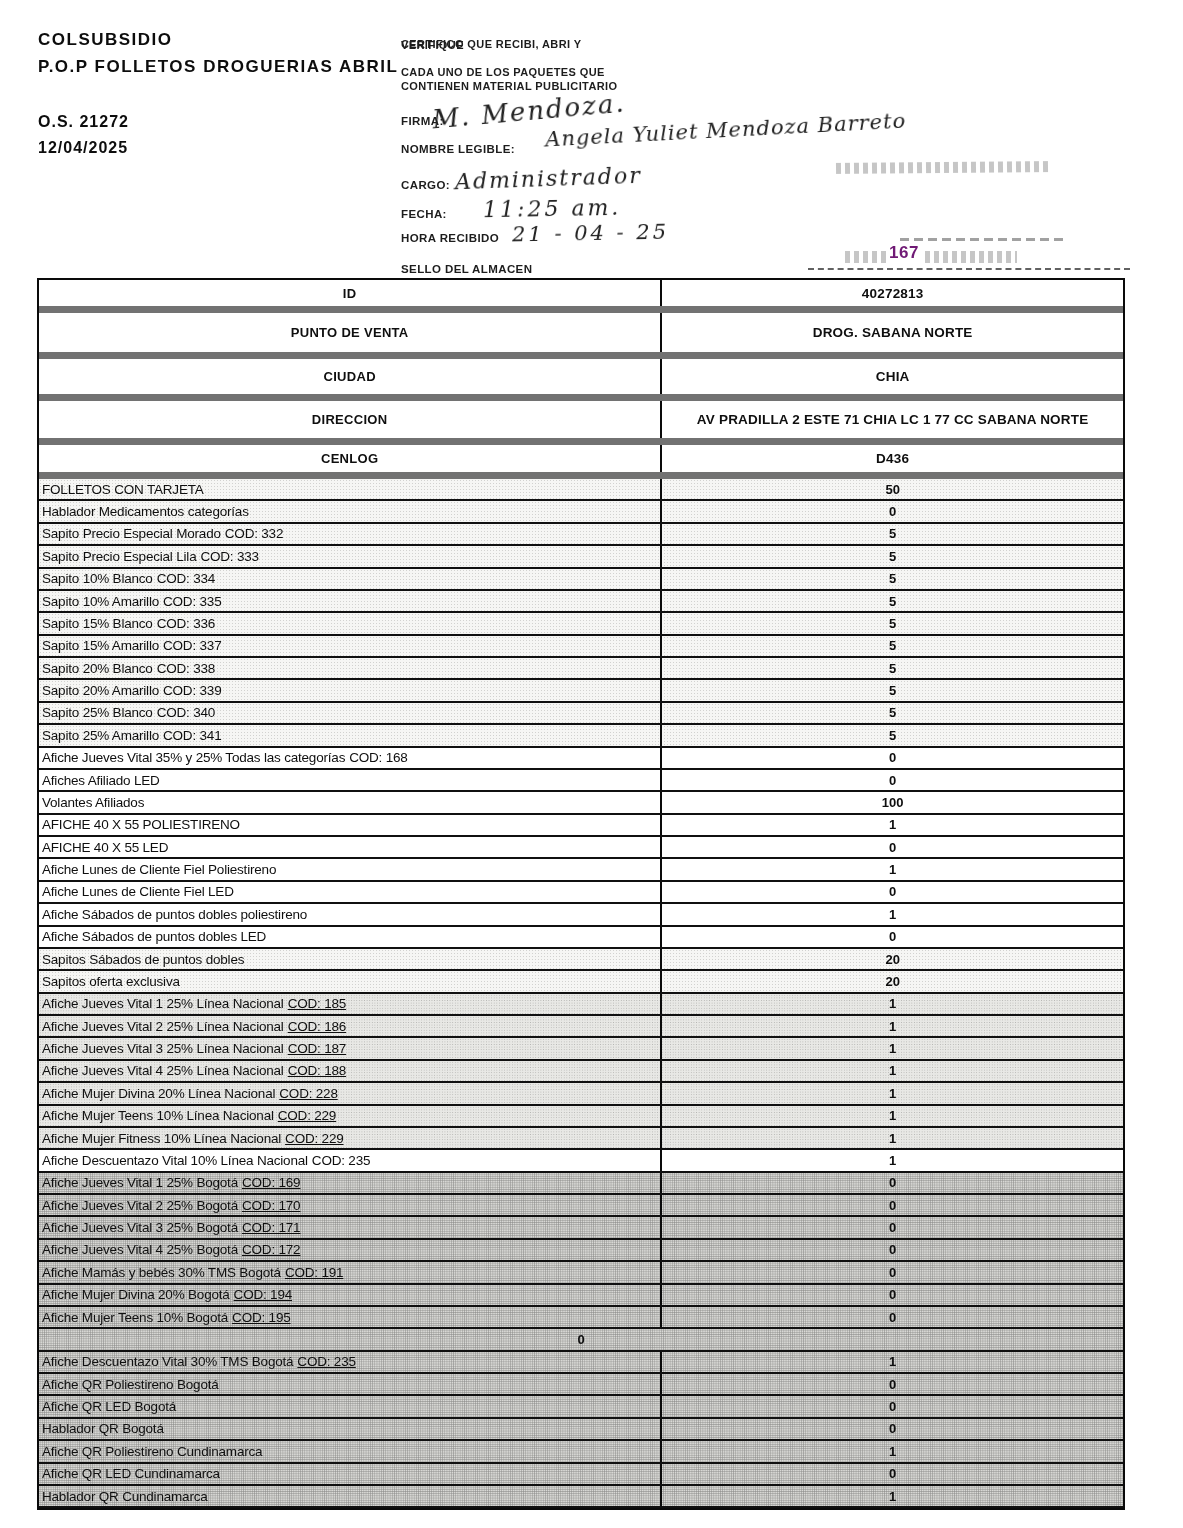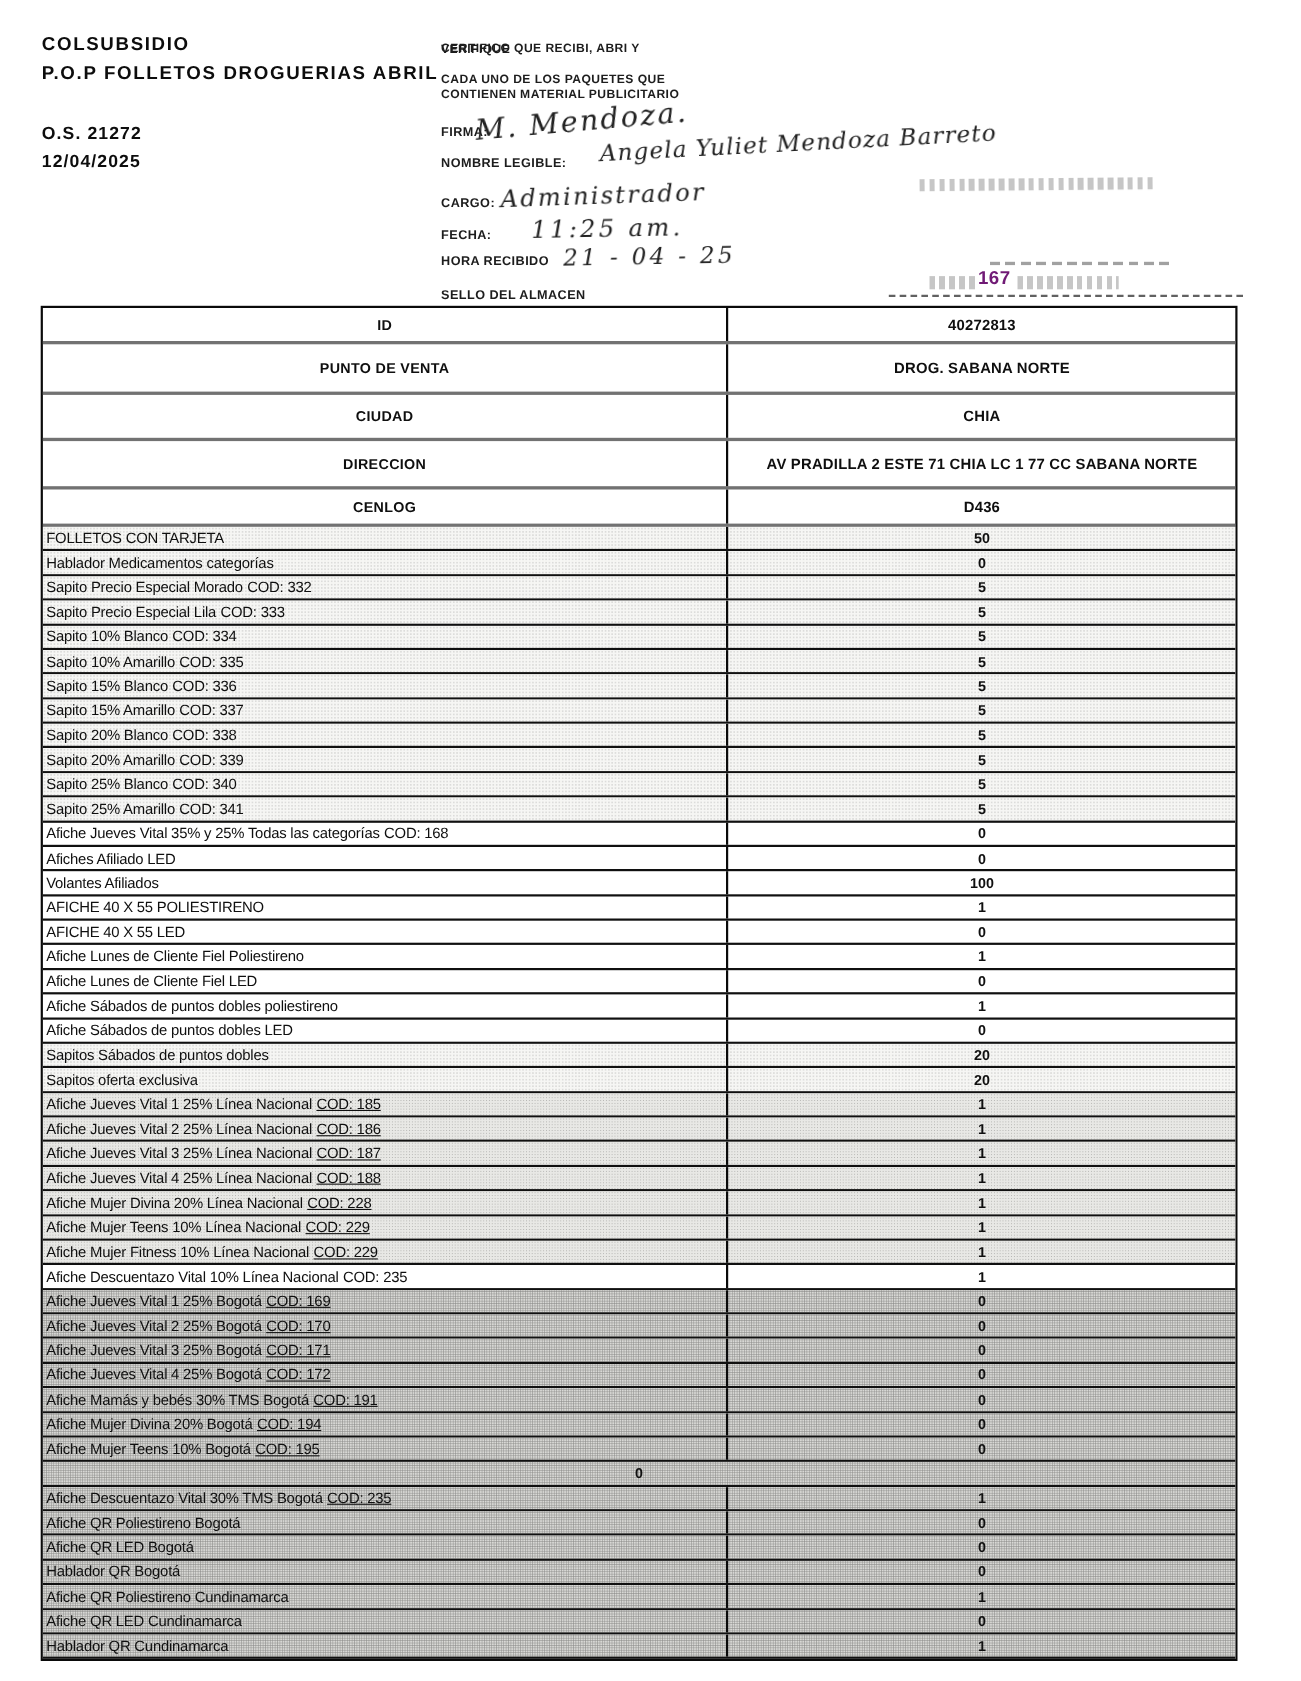--- a/index.html
+++ b/index.html
@@ -39,21 +39,21 @@
   .stamp-num{position:absolute;left:889px;top:243px;font-size:17px;font-weight:bold;color:#701a75;
              letter-spacing:.5px;}
   .dash-top{position:absolute;left:808px;top:268px;width:322px;border-top:2px dashed #3a3a3a;opacity:.8;}
   .corner-mark{position:absolute;left:1012px;top:537px;width:22px;height:26px;
                border-top:2px solid #2c2c2c;border-right:2px solid #2c2c2c;opacity:.85;}
   .vdots{position:absolute;left:1151px;top:272px;height:1246px;border-left:2px dotted #777;opacity:.65;}
 
   
   .table{position:absolute;left:37px;top:278px;width:1088px;border:2px solid #101010;
          box-sizing:border-box;filter:contrast(1.05);}
-  .info-row{display:flex;box-sizing:border-box;border-bottom:3px solid #737373;}
+  .info-row{display:flex;box-sizing:border-box;border-bottom:7px solid #737373;}
   .info-row:last-child{border-bottom:3px solid #0e0e0e;}
   .info-label{width:57.5%;box-sizing:border-box;border-right:2px solid #101010;display:flex;
               align-items:center;justify-content:center;font-size:13px;font-weight:bold;
               letter-spacing:.3px;}
   .info-value{flex:1;display:flex;align-items:center;justify-content:center;font-size:13.5px;
               font-weight:bold;letter-spacing:.2px;text-align:center;}
 
   .row{display:flex;box-sizing:border-box;height:22.39px;border-bottom:2px solid #151515;}
   .row .label{width:57.5%;box-sizing:border-box;border-right:2px solid #101010;display:flex;
               align-items:center;padding-left:3px;font-size:13.5px;letter-spacing:-.2px;

